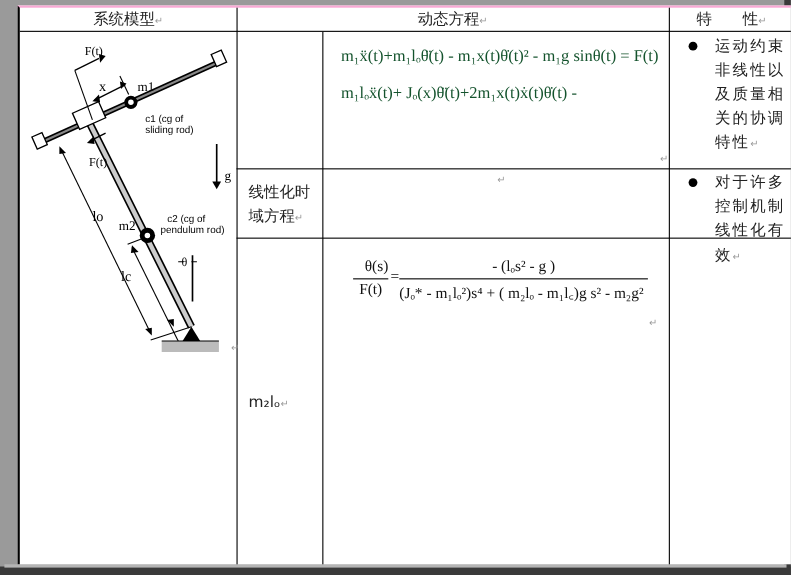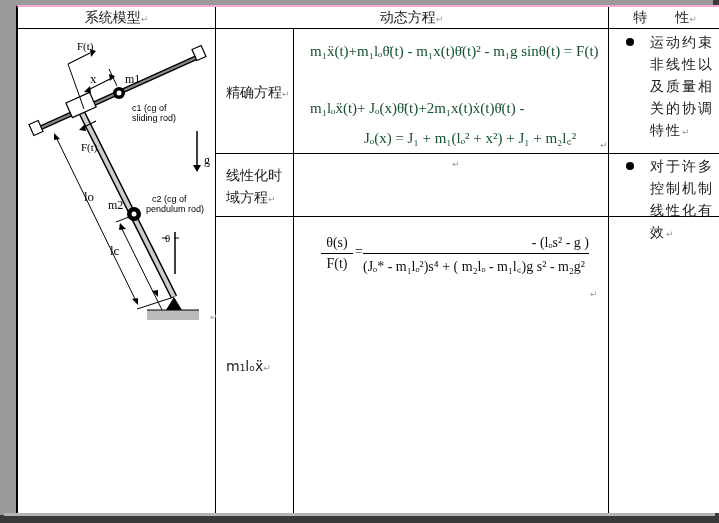--- a/index.html
+++ b/index.html
@@ -103,41 +103,39 @@
     <line x1="138" y1="209" x2="143" y2="209" stroke="#000" stroke-width="1"></line>
     <line x1="150" y1="209" x2="155" y2="209" stroke="#000" stroke-width="1"></line>
     <text x="141" y="213" font-size="11">θ</text>
 
     <polygon points="142,281 150,268 158,281" fill="#000"></polygon>
     <rect x="123" y="281" width="52" height="10" fill="#bbb"></rect>
     <line x1="123" y1="281" x2="175" y2="281" stroke="#000" stroke-width="1"></line>
   </svg>
   <span class="mark" style="position:absolute;left:192px;top:305px;">↵</span>
 
-  <div class="cell-text label" style="left:208px;top:74px;"><span>精确方程</span><span class="mark">↵</span></div>
   <div class="eq" style="left:292px;top:36px;">m₁ẍ(t)+m₁lₒθ̈(t) - m₁x(t)θ̇(t)² - m₁g sinθ(t) = F(t)</div>
-  <div class="eq" style="left:292px;top:70px;margin-top:23px;">m₁lₒẍ(t)+ Jₒ(x)θ̈(t)+2m₁x(t)ẋ(t)θ̇(t) -</div>
-  <div class="eq" style="left:346px;top:120px;">Jₒ(x) = J₁ + m₁(lₒ² + x²) + J₁ + m₂l꜀²</div>
+  <div class="eq" style="left:292px;top:70px;">m₁lₒẍ(t)+ Jₒ(x)θ̈(t)+2m₁x(t)ẋ(t)θ̇(t) -</div>
   <span class="mark" style="position:absolute;left:582px;top:133px;">↵</span>
 
   <div class="bullet-list" style="top:24px;">
     <div class="bl-item"><span class="bl-dot"></span><span>运动约束非线性以及质量相关的协调特性</span><span class="mark">↵</span></div>
   </div>
 
   <div class="cell-text label" style="left:208px;top:157px;width:64px;"><span>线性化时域方程</span><span class="mark">↵</span></div>
   <span class="mark" style="position:absolute;left:434px;top:152px;">↵</span>
   <div class="bullet-list" style="top:148px;">
     <div class="bl-item"><span class="bl-dot"></span><span>对于许多控制机制线性化有效</span><span class="mark">↵</span></div>
   </div>
 
-  <div class="cell-text label" style="left:208px;top:348px;"><span>m₁lₒẍ</span><span class="mark">↵</span></div>
+  <div class="cell-text label" style="left:208px;top:348px;"><span>m₂lₒ</span><span class="mark">↵</span></div>
   <div style="position:absolute;left:303px;top:228px;font-family:'Liberation Serif',serif;font-size:14px;color:#111;">
-    <div style="position:absolute;left:0;top:0;width:32px;text-align:center;">θ(s)</div>
+    <div style="position:absolute;left:0;top:0;width:32px;text-align:right;">θ(s)</div>
     <div style="position:absolute;left:0;top:18px;width:32px;height:1px;background:#000;"></div>
     <div style="position:absolute;left:0;top:21px;width:32px;text-align:center;">F(t)</div>
     <div style="position:absolute;left:34px;top:9px;">=</div>
-    <div style="position:absolute;left:42px;top:0;width:226px;text-align:right;">- (lₒs² - g )</div>
+    <div style="position:absolute;left:42px;top:0;width:226px;text-align:center;">- (lₒs² - g )</div>
     <div style="position:absolute;left:42px;top:18px;width:226px;height:1px;background:#000;"></div>
     <div style="position:absolute;left:42px;top:21px;width:226px;white-space:nowrap;">(Jₒ* - m₁lₒ²)s⁴ + ( m₂lₒ - m₁l꜀)g s² - m₂g²</div>
   </div>
   <span class="mark" style="position:absolute;left:572px;top:282px;">↵</span>
 
 </div>
 
 </body></html>

